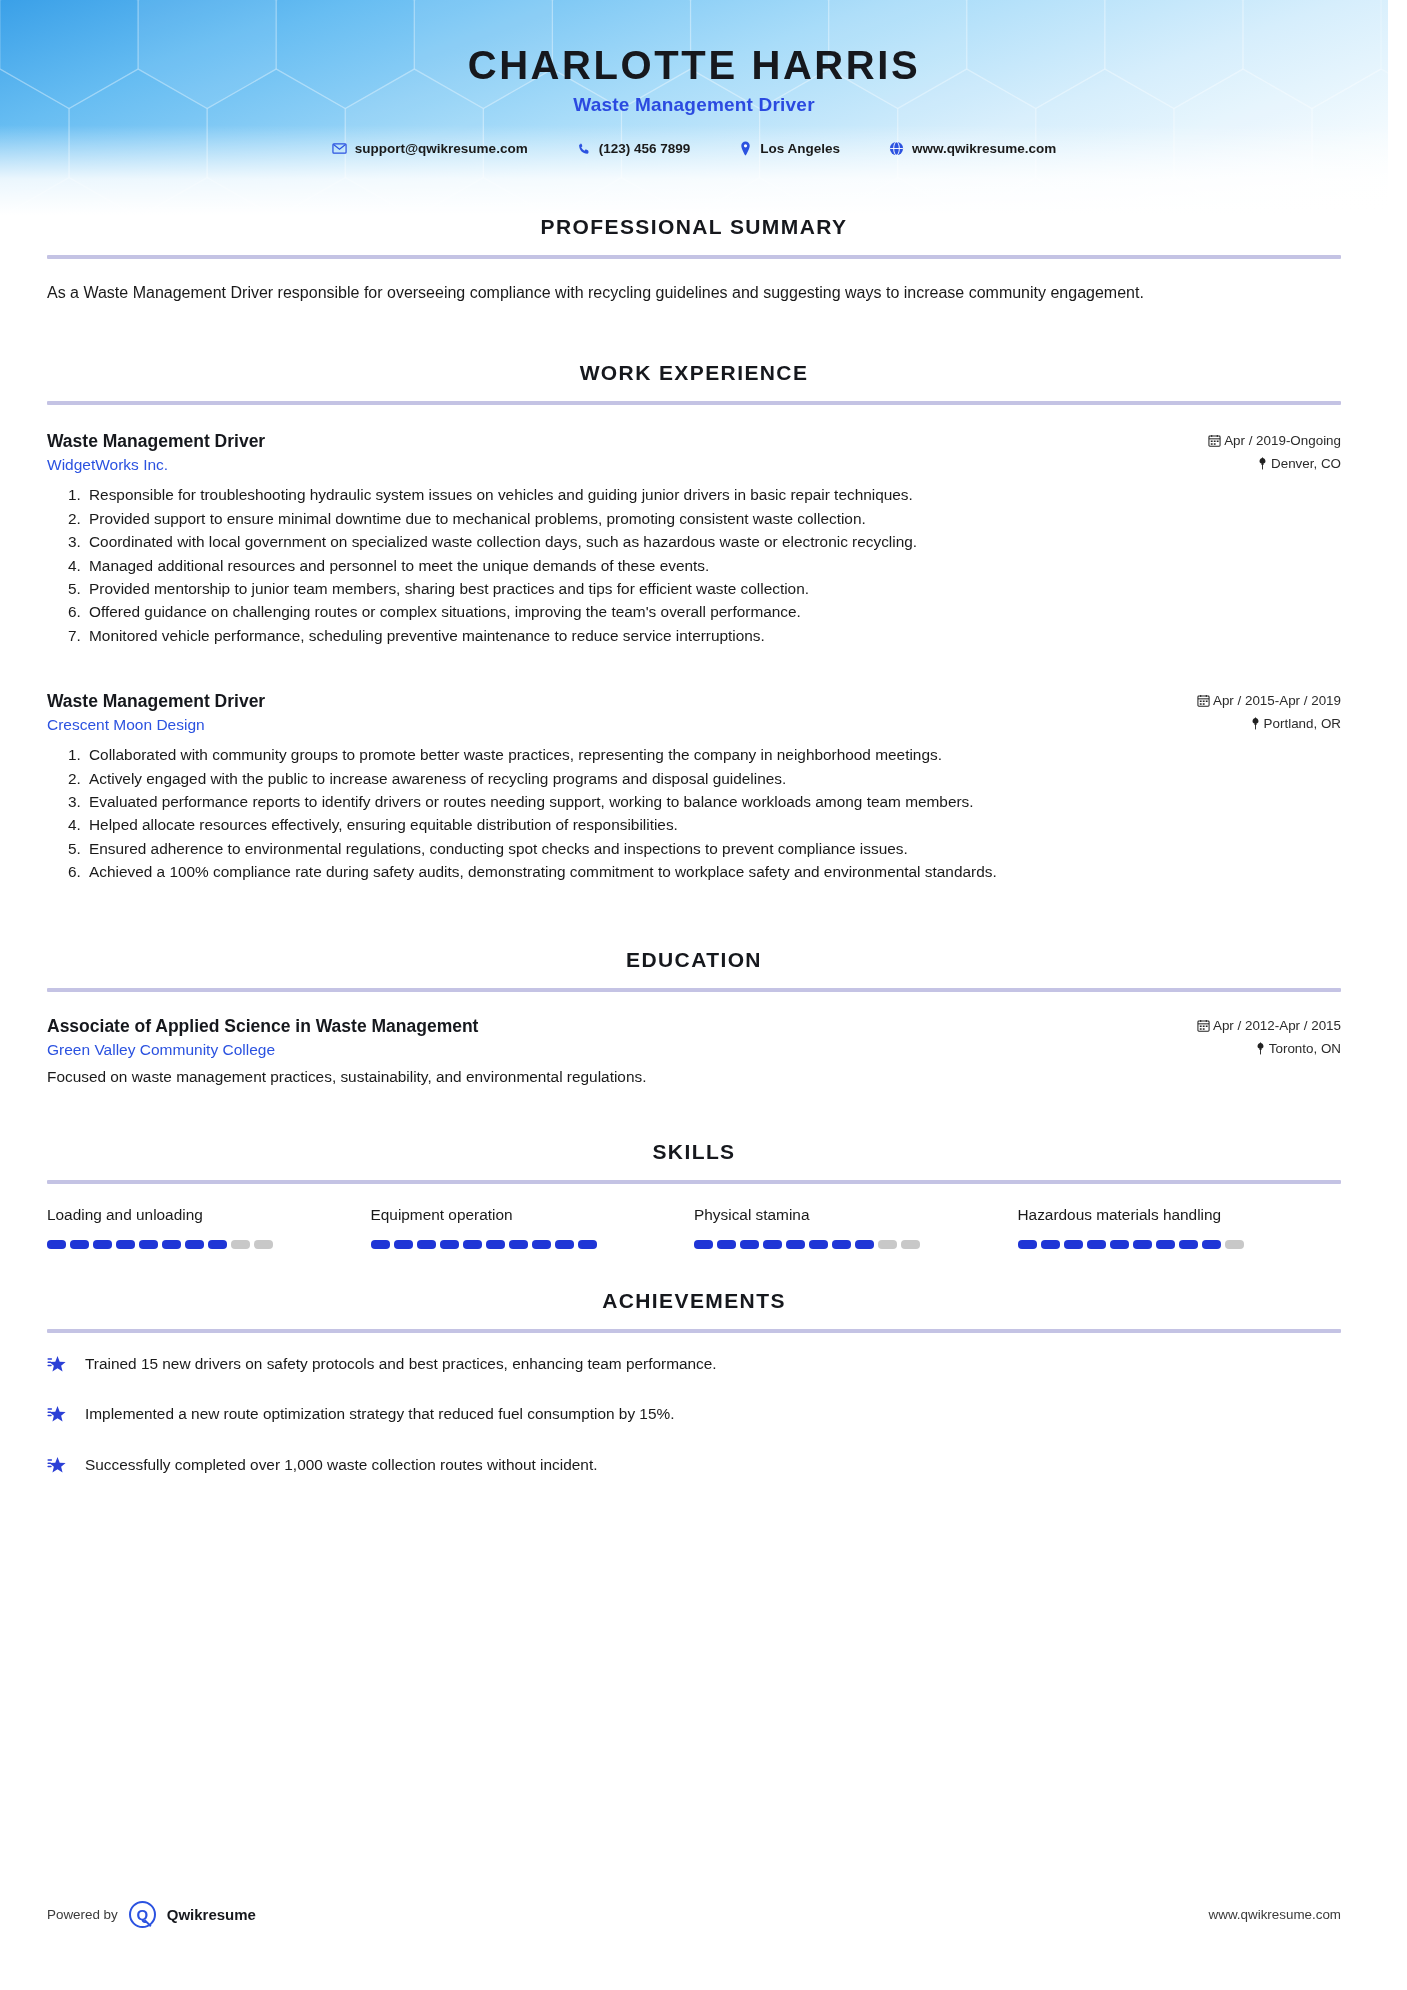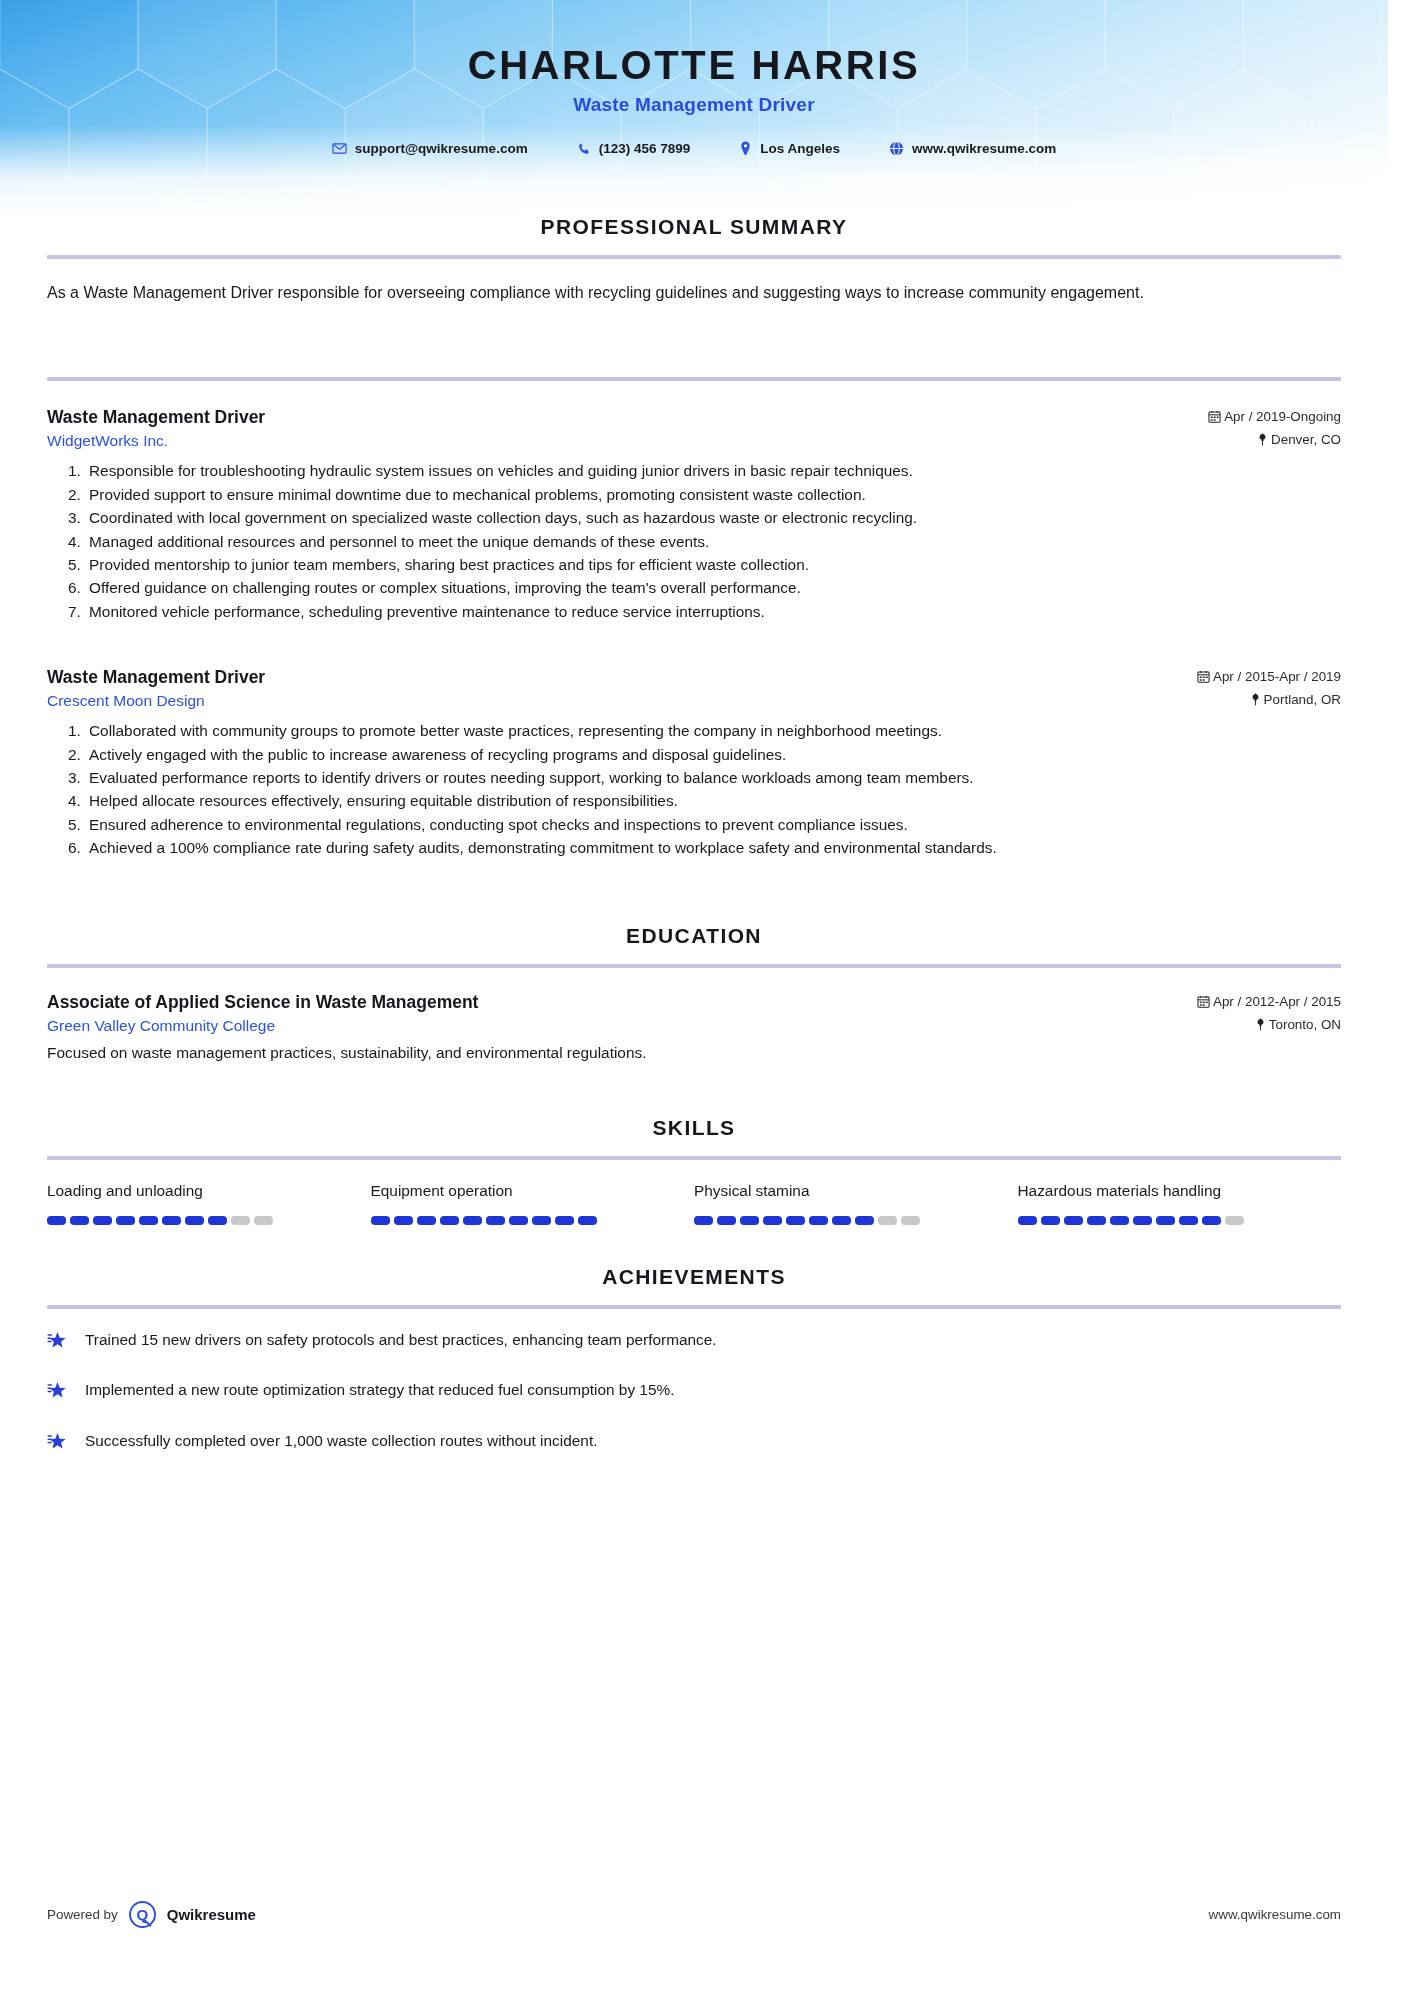--- a/index.html
+++ b/index.html
@@ -295,20 +295,21 @@
 
     <div>
       <h2 class="section-title">PROFESSIONAL SUMMARY</h2>
       <div class="section-rule"></div>
       <p class="summary-text">As a Waste Management Driver responsible for overseeing compliance with recycling guidelines and suggesting ways to increase community engagement.</p>
     </div>
 
     <div class="sp-40"></div>
 
     <div>
+      <h2 class="section-title">WORK EXPERIENCE</h2>
       <div class="section-rule"></div>
 
       <div class="entry" style="margin-top:26px;">
         <div class="entry-row">
           <div class="entry-title">Waste Management Driver</div>
           <div class="entry-meta">
             <span>
               <svg width="13" height="13" viewBox="0 0 14 14">
                 <rect x="1" y="2.2" width="12" height="11" rx="1" fill="none" stroke="#222" stroke-width="1.1"></rect>
                 <path d="M1 5.2 H13" stroke="#222" stroke-width="1.1"></path>

